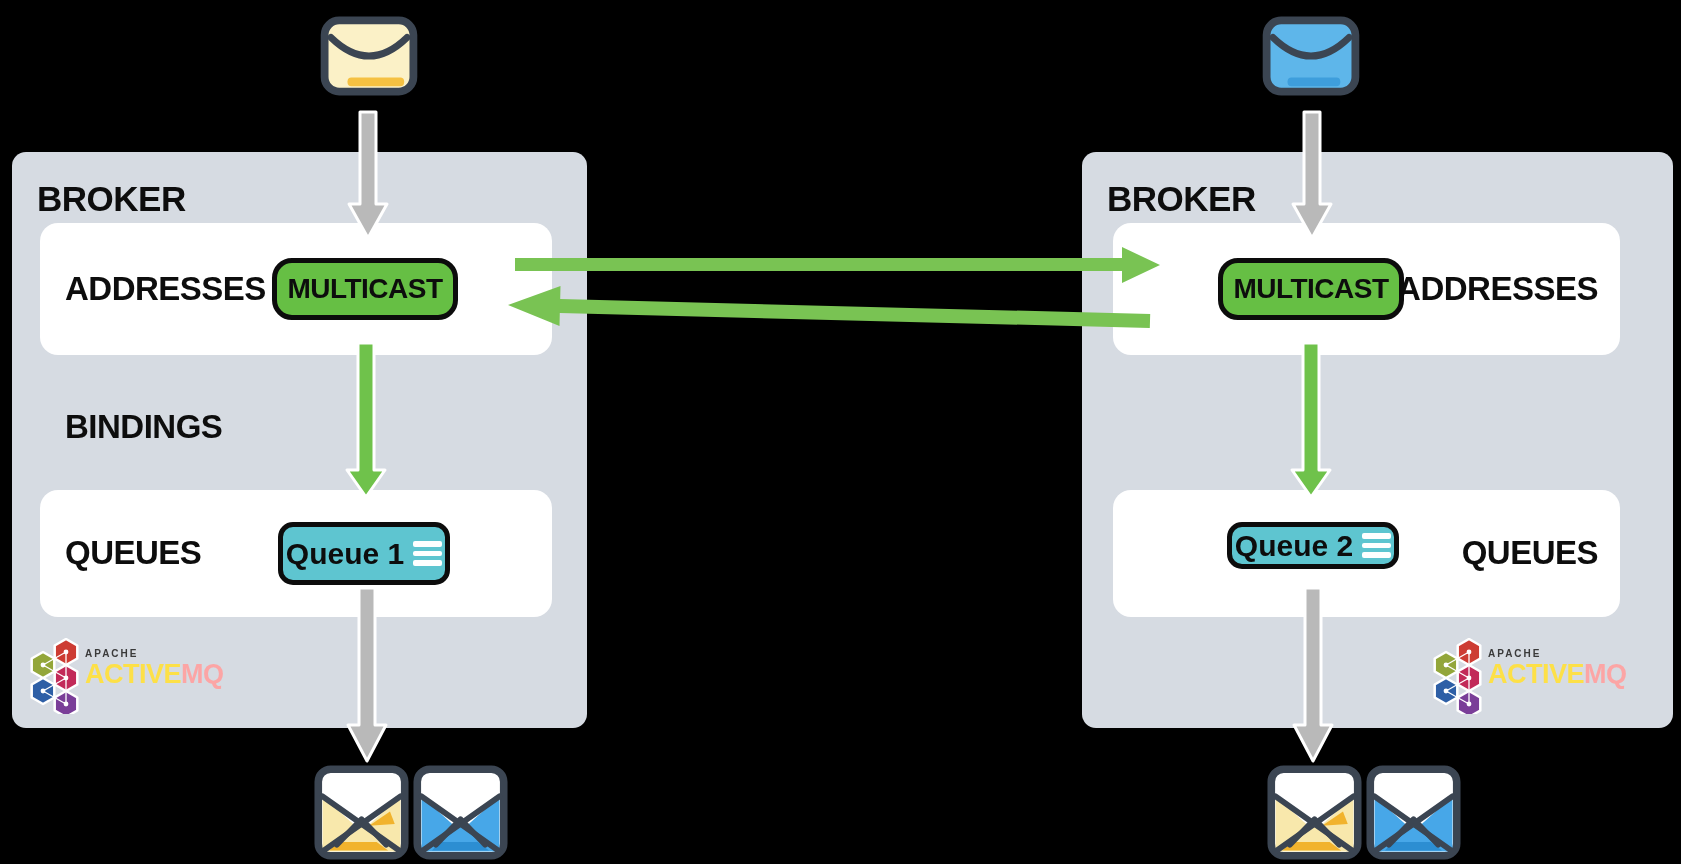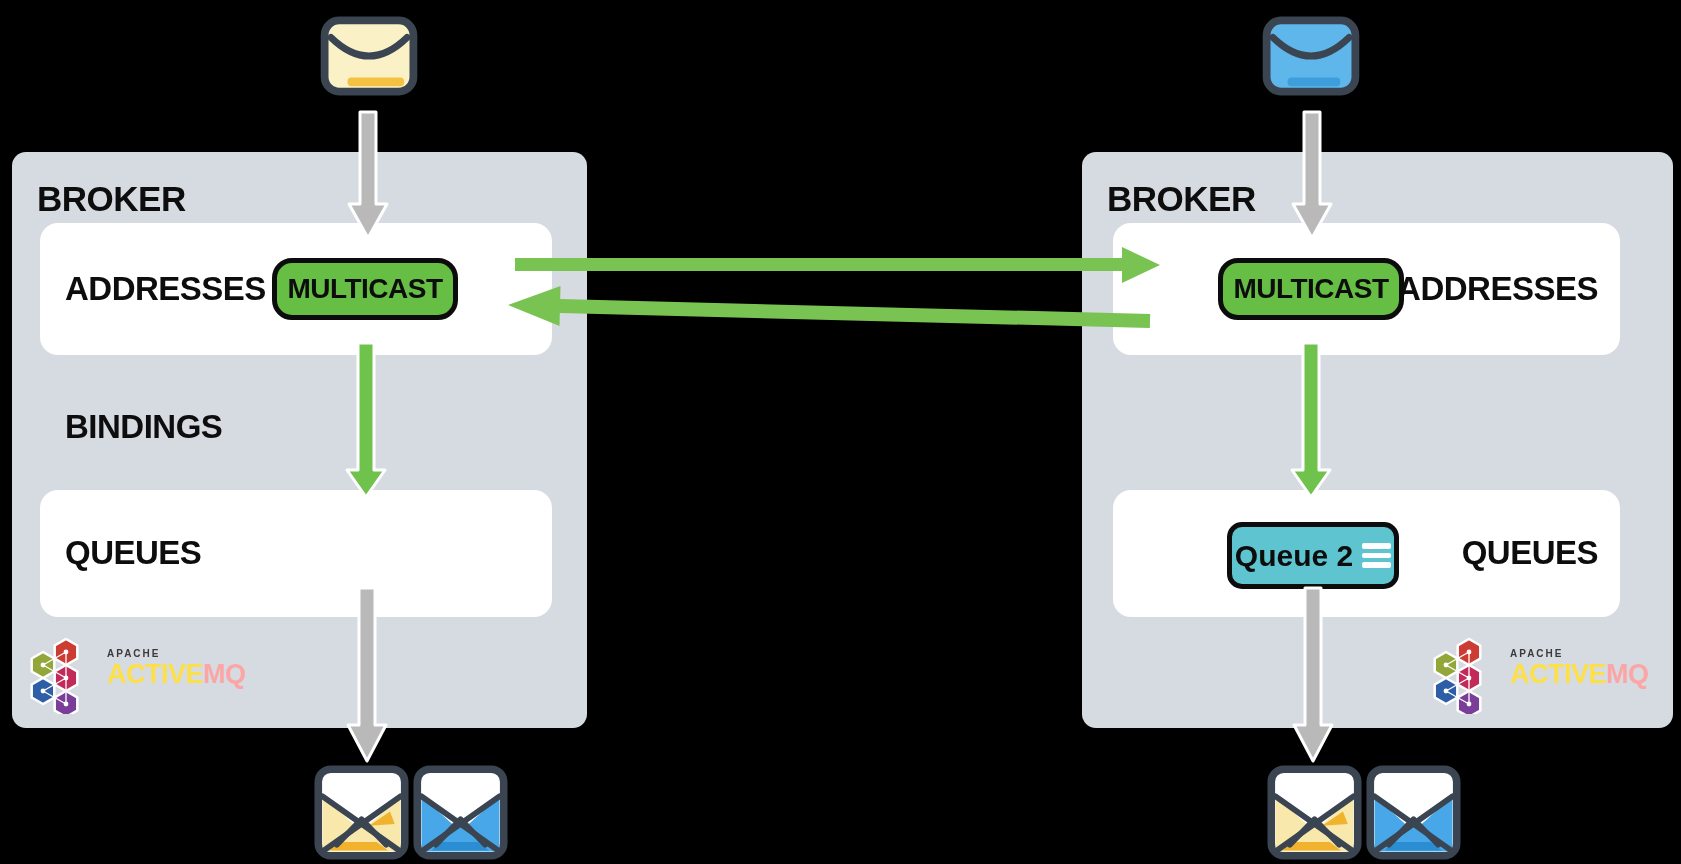--- a/index.html
+++ b/index.html
@@ -24,21 +24,21 @@
     position:absolute;border:5px solid #0c0c0c;display:flex;align-items:center;justify-content:center;
     box-sizing:border-box;font-weight:bold;white-space:nowrap;
   }
   .btn-green{background:#66bf44;border-radius:20px;font-size:28px;letter-spacing:-0.5px;}
   .btn-teal{background:#5ec5d0;border-radius:15px;font-size:30px;}
   .queue-icon{display:inline-flex;flex-direction:column;gap:4px;margin-left:9px;}
   .queue-icon i{display:block;width:29px;height:5.5px;background:#fff;border-radius:2px;}
   .arrow-layer{position:absolute;left:0;top:0;pointer-events:none;}
   .env{position:absolute;}
   .logo{position:absolute;display:flex;align-items:flex-start;}
-  .logo-text{margin-left:24px;padding-top:11px;}
+  .logo-text{margin-left:2px;padding-top:11px;}
   .logo-apache{font-size:10px;font-weight:bold;letter-spacing:2px;color:#3a3a3a;line-height:10px;}
   .logo-main{font-size:27px;font-weight:bold;letter-spacing:-0.5px;line-height:27px;margin-top:2px;white-space:nowrap;}
   .logo-main .active{color:#fde047;}
   .logo-main .mq{color:#fca5a5;}
 </style>
 </head>
 <body>
 
 <div class="stage">
 
@@ -49,20 +49,28 @@
   <div class="panel" style="left:40px;top:223px;width:512px;height:132px;"></div>
   <div class="sect-label" style="left:65px;top:272px;">ADDRESSES</div>
   <div class="node-btn btn-green" style="left:272px;top:258px;width:186px;height:62px;">
     <span>MULTICAST</span>
   </div>
 
   <div class="sect-label" style="left:65px;top:410px;">BINDINGS</div>
 
   <div class="panel" style="left:40px;top:490px;width:512px;height:127px;"></div>
   <div class="sect-label" style="left:65px;top:536px;">QUEUES</div>
+  <div class="node-btn btn-teal" style="left:278px;top:522px;width:172px;height:63px;">
+    <span>Queue 1</span>
+    <span class="queue-icon">
+        <i></i>
+        <i></i>
+        <i></i>
+      </span>
+  </div>
 
   <div class="logo" style="left:27px;top:638px;">
     <svg width="56" height="76" viewBox="0 0 56 76">
       <g stroke="#fff" stroke-width="2.5" stroke-linejoin="round">
         <polygon points="39,1 50.3,7.5 50.3,20.5 39,27 27.7,20.5 27.7,7.5" fill="#cd3c33"></polygon>
         <polygon points="16,14 27.3,20.5 27.3,33.5 16,40 4.7,33.5 4.7,20.5" fill="#93a63a"></polygon>
         <polygon points="39,27 50.3,33.5 50.3,46.5 39,53 27.7,46.5 27.7,33.5" fill="#c22a59"></polygon>
         <polygon points="16,40 27.3,46.5 27.3,59.5 16,66 4.7,59.5 4.7,46.5" fill="#2e5fa6"></polygon>
         <polygon points="39,53 50.3,59.5 50.3,72.5 39,79 27.7,72.5 27.7,59.5" fill="#7a3e98"></polygon>
       </g>
@@ -95,21 +103,21 @@
   </div>
 
   <div class="panel" style="left:1113px;top:223px;width:507px;height:132px;"></div>
   <div class="sect-label" style="right:83px;top:272px;">ADDRESSES</div>
   <div class="node-btn btn-green" style="left:1218px;top:258px;width:186px;height:62px;">
     <span>MULTICAST</span>
   </div>
 
   <div class="panel" style="left:1113px;top:490px;width:507px;height:127px;"></div>
   <div class="sect-label" style="right:83px;top:536px;">QUEUES</div>
-  <div class="node-btn btn-teal" style="left:1227px;top:522px;width:172px;height:67px;">
+  <div class="node-btn btn-teal" style="left:1227px;top:522px;width:172px;height:47px;">
     <span>Queue 2</span>
     <span class="queue-icon">
         <i></i>
         <i></i>
         <i></i>
       </span>
   </div>
 
   <div class="logo" style="left:1430px;top:638px;">
     <svg width="56" height="76" viewBox="0 0 56 76">

